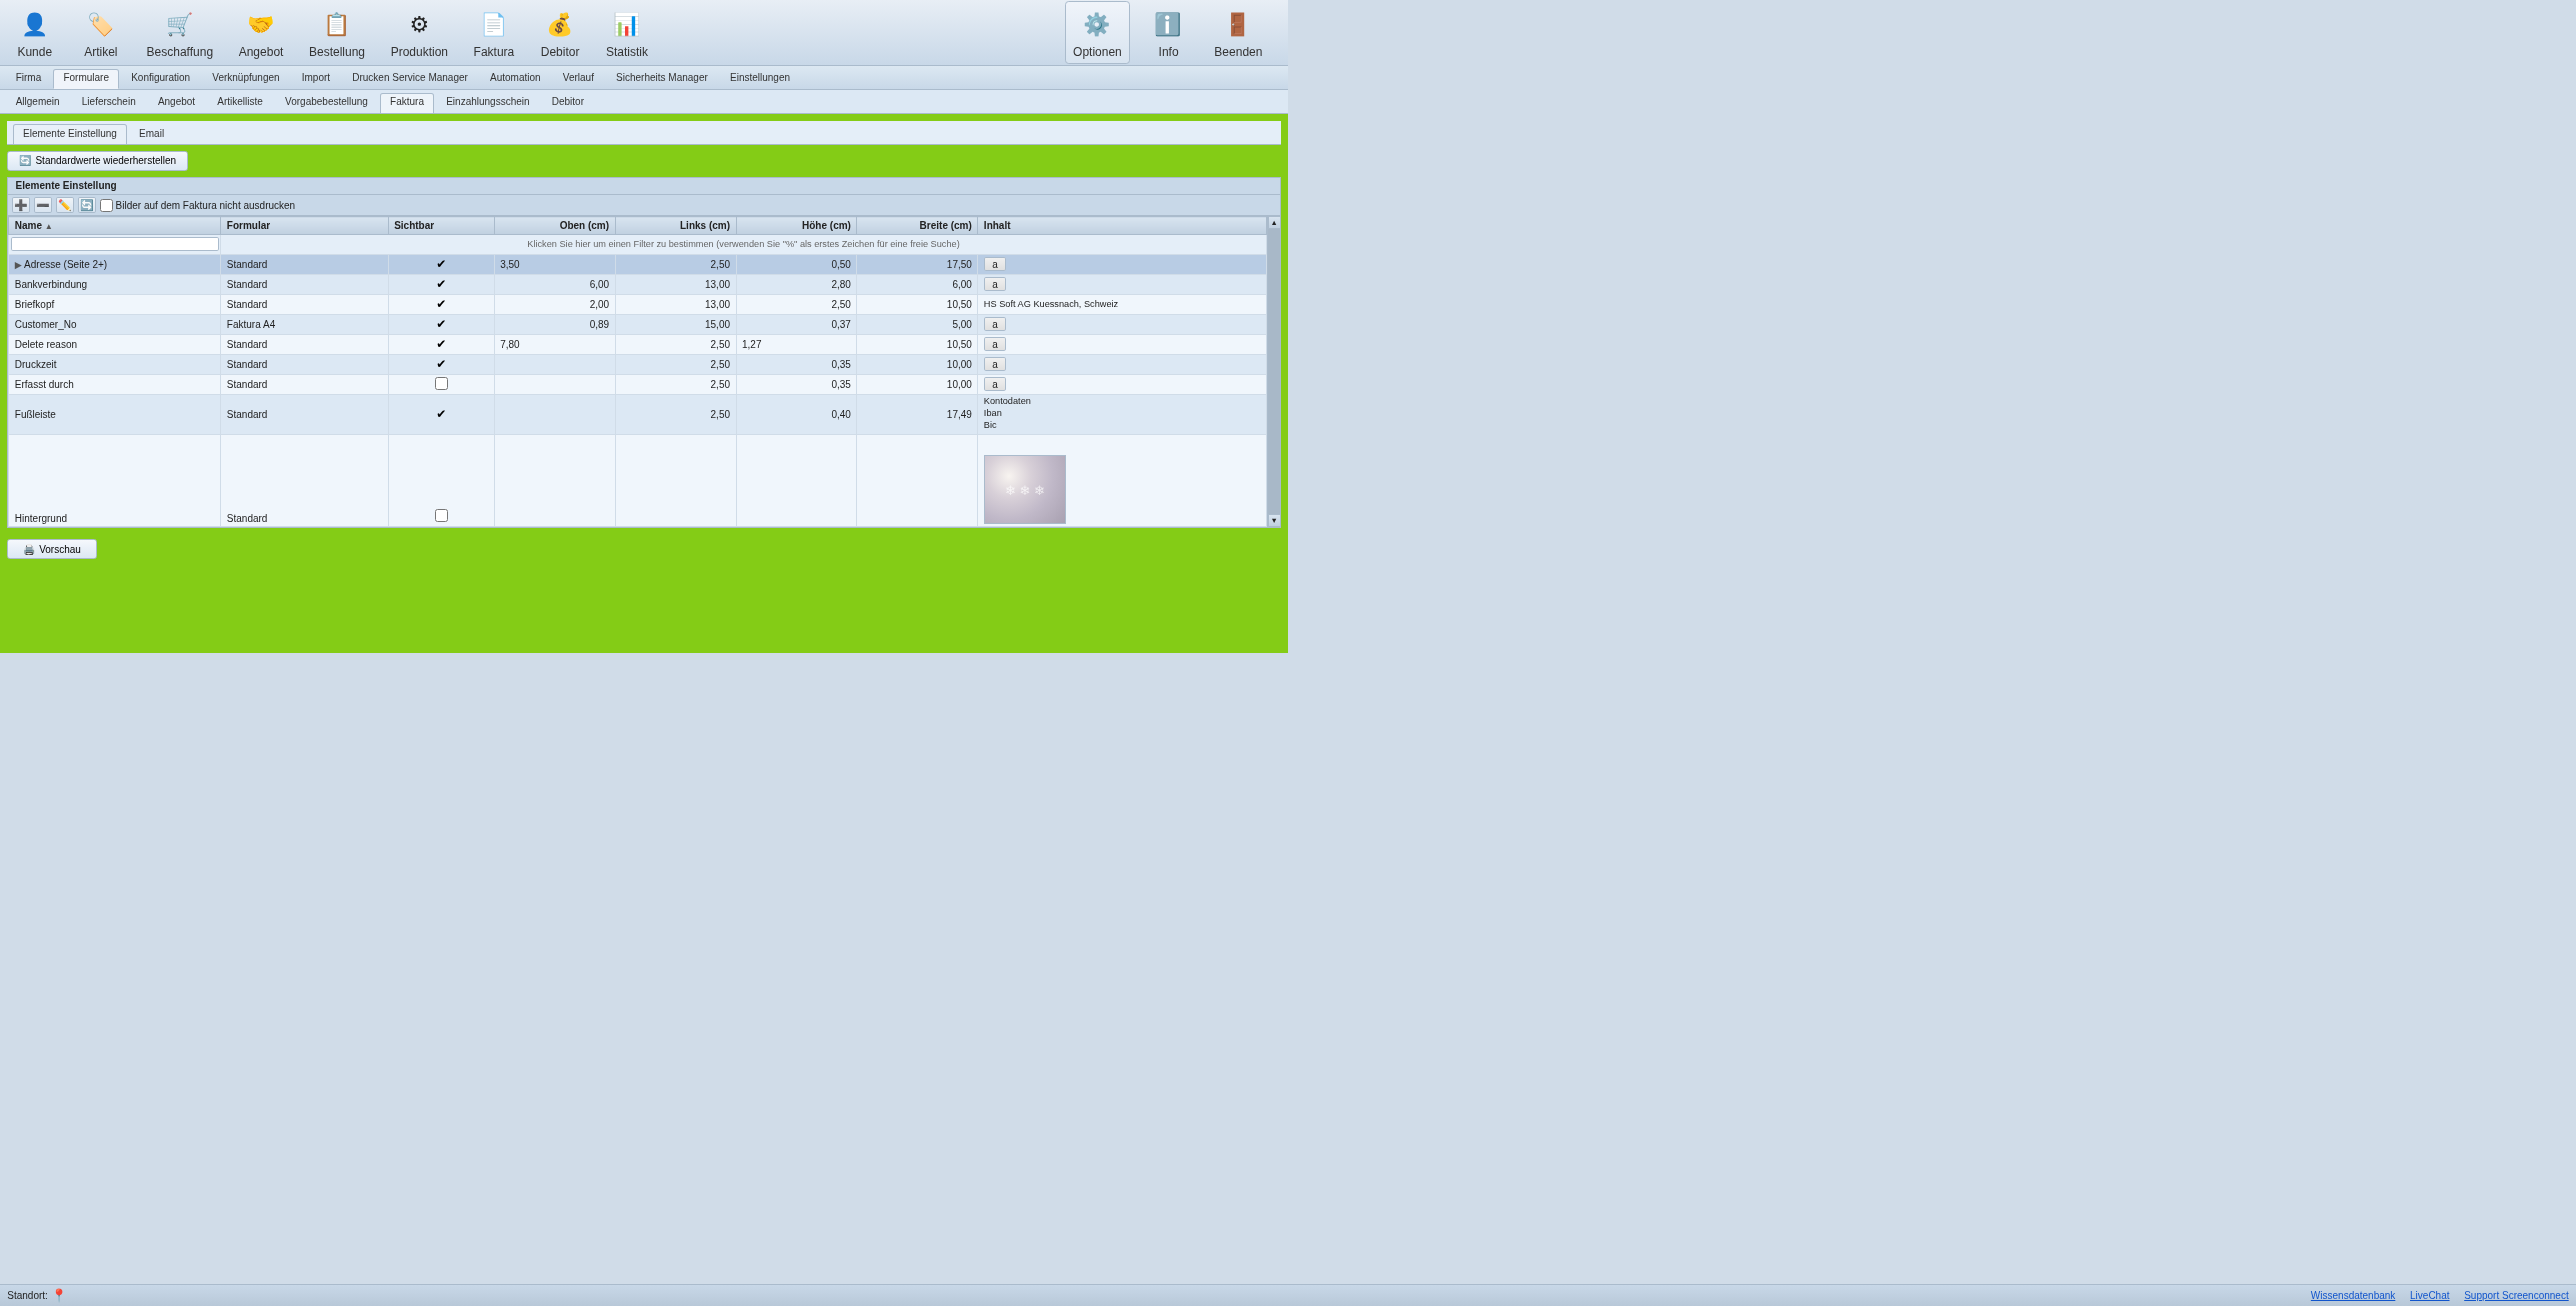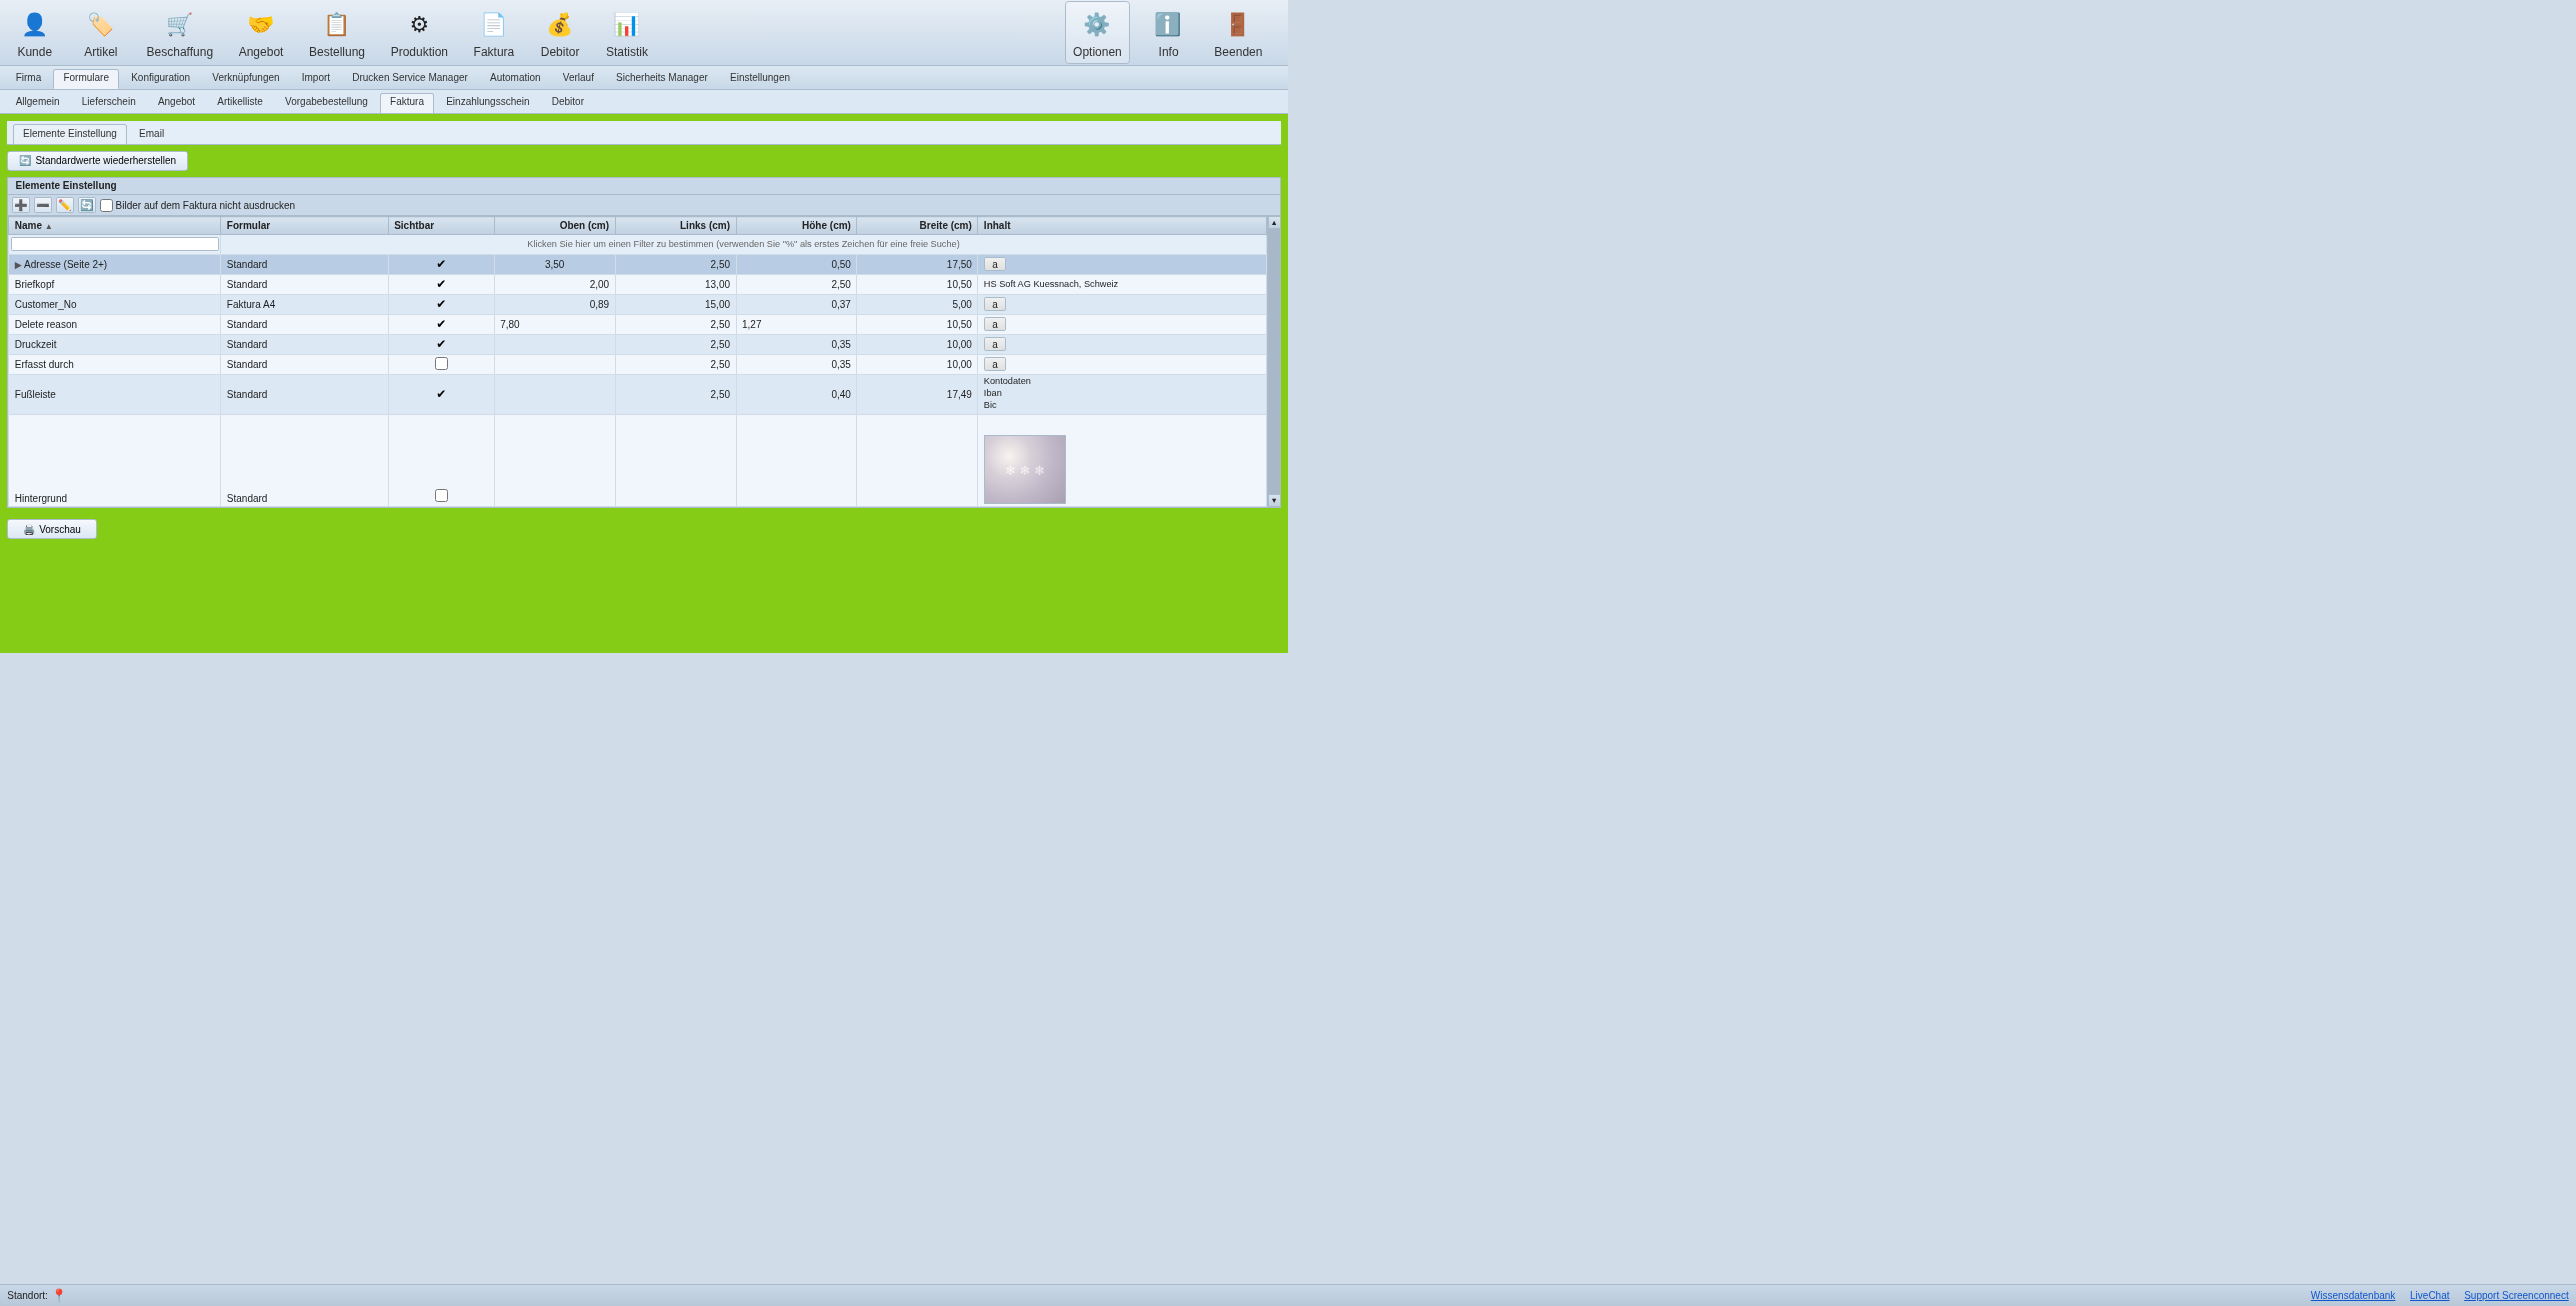--- a/index.html
+++ b/index.html
@@ -459,27 +459,37 @@
                 <span>Klicken Sie hier um einen Filter zu bestimmen (verwenden Sie "%" als erstes Zeichen für eine freie Suche)</span>
               </td>
             </tr>
 
             <tr class="selected">
               <td>
                 <span class="row-arrow">▶</span> Adresse (Seite 2+)
               </td>
               <td>Standard</td>
               <td class="checkbox-cell"><span class="checkmark">✔</span></td>
-              <td style="text-align:center;">3,50</td>
+              <td style="text-align:left;">3,50</td>
               <td style="text-align:right;">2,50</td>
               <td style="text-align:right;">0,50</td>
               <td style="text-align:right;">17,50</td>
               <td><span class="inhalt-badge">a</span></td>
             </tr>
 
+            <tr>
+              <td>Bankverbindung</td>
+              <td>Standard</td>
+              <td class="checkbox-cell"><span class="checkmark">✔</span></td>
+              <td style="text-align:right;">6,00</td>
+              <td style="text-align:right;">13,00</td>
+              <td style="text-align:right;">2,80</td>
+              <td style="text-align:right;">6,00</td>
+              <td><span class="inhalt-badge">a</span></td>
+            </tr>
 
             <tr class="row-even">
               <td>Briefkopf</td>
               <td>Standard</td>
               <td class="checkbox-cell"><span class="checkmark">✔</span></td>
               <td style="text-align:right;padding-left:24px;">2,00</td>
               <td style="text-align:right;">13,00</td>
               <td style="text-align:right;">2,50</td>
               <td style="text-align:right;">10,50</td>
               <td>

